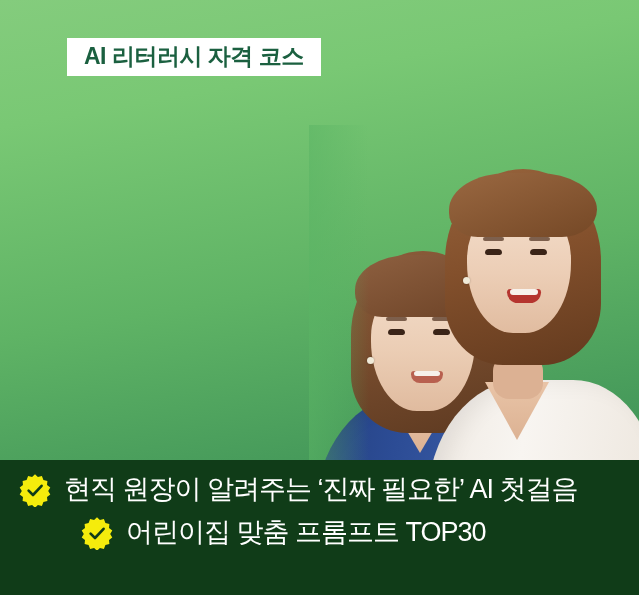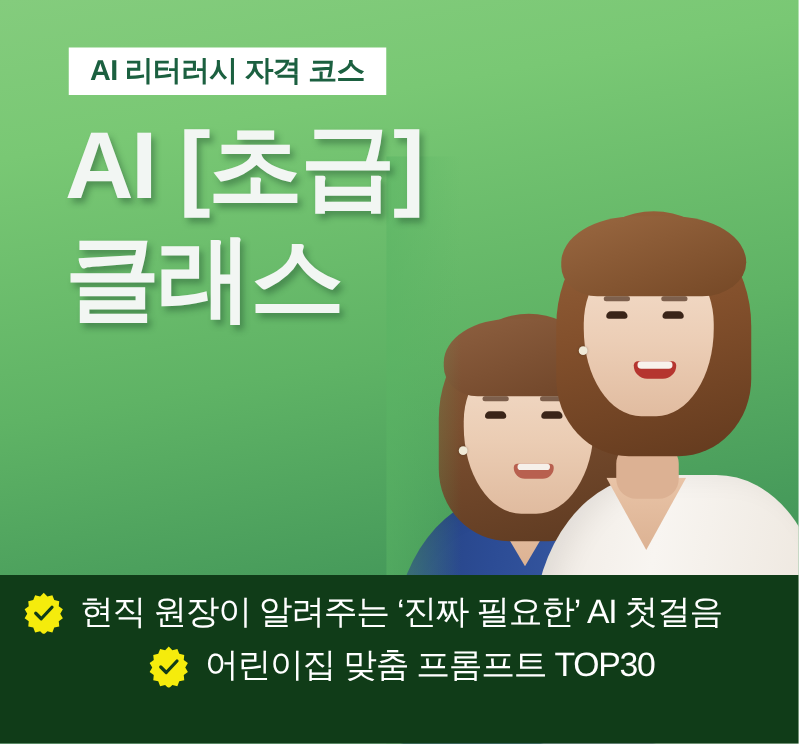--- a/index.html
+++ b/index.html
@@ -205,21 +205,21 @@
     position: absolute;
     width: 7px; height: 7px;
     background: #f0ead8;
     border-radius: 50%;
     box-shadow: 0 0 2px rgba(0,0,0,0.3);
   }
 
   
   .badge {
     position: absolute;
-    left: 55px; top: 38px;
+    left: 67px; top: 38px;
     background: #ffffff;
     padding: 5px 17px 7px 17px;
     z-index: 20;
   }
   .badge-text {
     font-size: 23px;
     font-weight: bold;
     color: #1b6040;
     letter-spacing: -0.5px;
     line-height: 1.15;
@@ -251,21 +251,21 @@
     padding-top: 12px;
     box-sizing: border-box;
   }
   .footer-row {
     display: flex;
     align-items: center;
     gap: 12px;
     margin-bottom: 8px;
   }
   .footer-row.row-1 { padding-left: 18px; }
-  .footer-row.row-2 { padding-left: 118px; }
+  .footer-row.row-2 { padding-left: 80px; }
   .footer-text {
     font-size: 27px;
     font-weight: normal;
     color: #ffffff;
     letter-spacing: -1px;
     white-space: nowrap;
     line-height: 1.3;
   }
   .check-badge {
     flex: 0 0 auto;
@@ -311,24 +311,20 @@
       <div class="armB"></div>
       <div class="braceletB"></div>
       <div class="buttonB"></div>
     </div>
   </div>
 
   <div class="badge">
     <div class="badge-text">AI 리터러시 자격 코스</div>
   </div>
 
-  <div class="headline">
-    <div class="headline-line">AI [초급]</div>
-    <div class="headline-line">클래스</div>
-  </div>
 
   <div class="footer">
 
     <div class="footer-row row-1">
       <span class="check-badge">
         <svg width="34" height="34" viewBox="0 0 34 34" aria-hidden="true">
           <path d="M17 1.2 L19.9 4.1 L23.9 3.1 L25.4 7.0 L29.4 7.9 L29.0 12.0 L32.3 14.4
                    L30.2 18.0 L32.3 21.6 L29.0 24.0 L29.4 28.1 L25.4 29.0 L23.9 32.9
                    L19.9 31.9 L17 34.8 L14.1 31.9 L10.1 32.9 L8.6 29.0 L4.6 28.1
                    L5.0 24.0 L1.7 21.6 L3.8 18.0 L1.7 14.4 L5.0 12.0 L4.6 7.9

